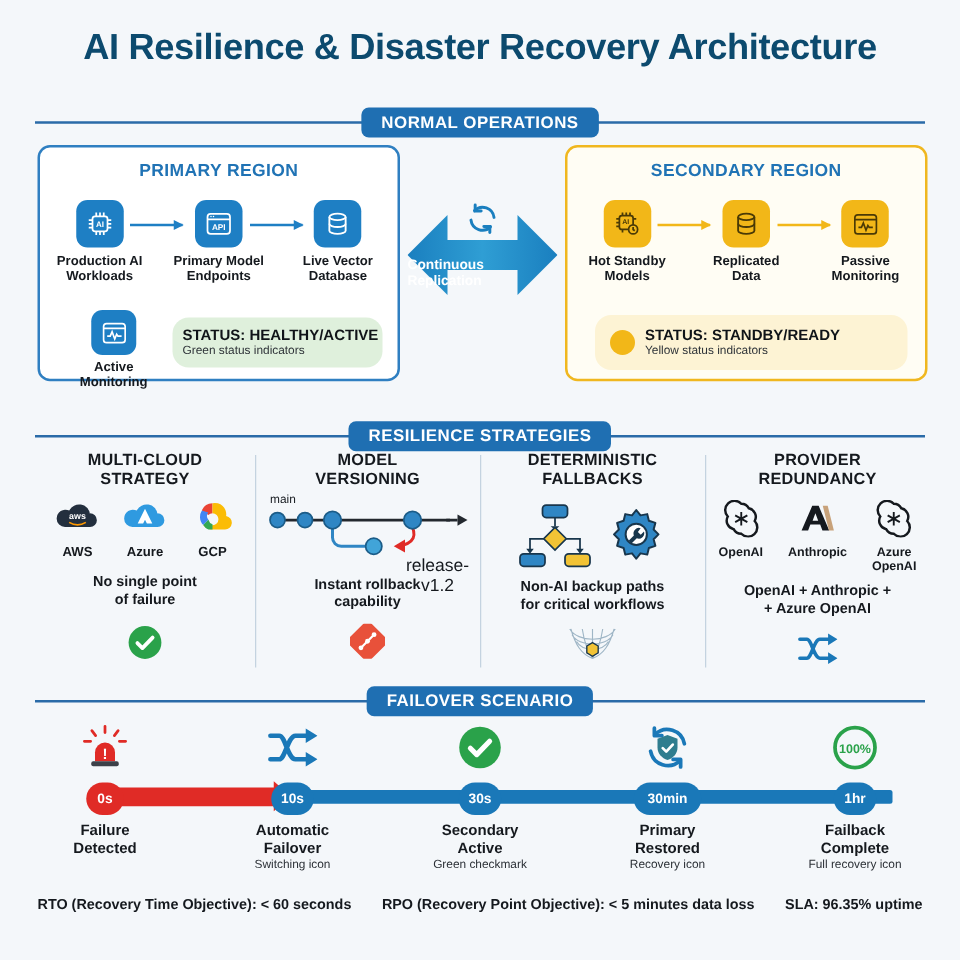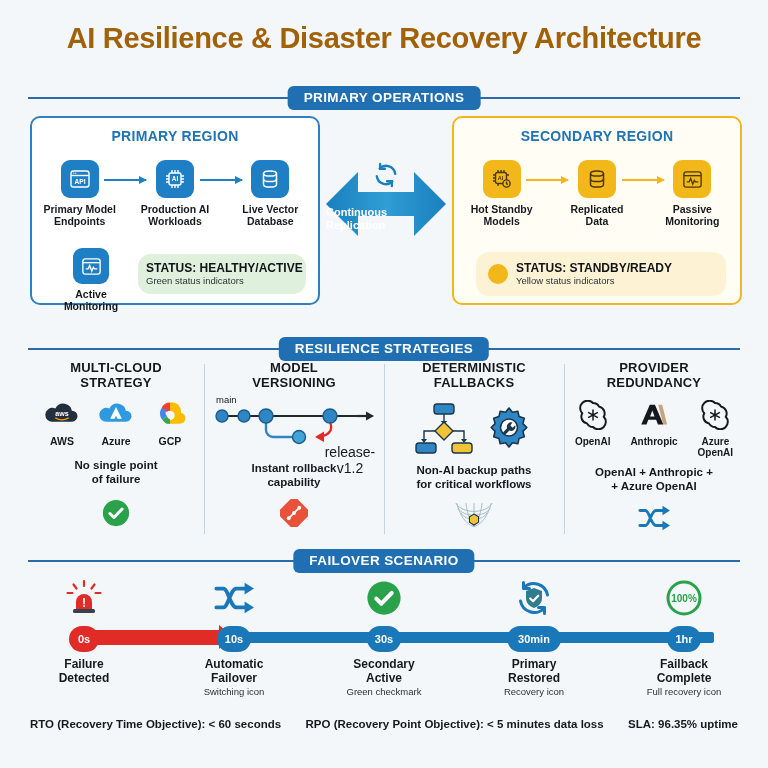--- a/index.html
+++ b/index.html
@@ -8,21 +8,21 @@
     background: #f4f7fa;
     font-family: "Liberation Sans", sans-serif;
     overflow: hidden;
   }
   .page { position: relative; width: 768px; height: 768px; background: #f4f7fa; }
 
   
   .title {
     position: absolute; left: 0; top: 22px; width: 768px;
     text-align: center;
-    font-size: 29px; font-weight: bold; color: #a16207;
+    font-size: 29px; font-weight: bold; color: #0c4a6e;
     letter-spacing: -0.3px;
   }
 
   
   .section-bar { position: absolute; left: 28px; width: 712px; height: 24px; }
   .section-bar .rule {
     position: absolute; top: 11px; left: 0; right: 0; height: 2px; background: #2a6ba8;
   }
   .section-bar .chip {
     position: absolute; left: 50%; transform: translateX(-50%); top: 0;
@@ -138,48 +138,48 @@
 </style>
 </head>
 <body>
 
 <div class="page">
 
   <div class="title">AI Resilience &amp; Disaster Recovery Architecture</div>
 
   <div class="section-bar" style="top:86px;">
     <div class="rule"></div>
-    <div class="chip">PRIMARY OPERATIONS</div>
+    <div class="chip">NORMAL OPERATIONS</div>
   </div>
 
   <div class="panel primary">
     <div class="panel-title">PRIMARY REGION</div>
 
     <div class="node-row">
+      <div class="node">
+        <div class="sq blue">
+          <svg width="24" height="24" viewBox="0 0 24 24" fill="none" stroke="#fff" stroke-width="1.4">
+            <rect x="6" y="6" width="12" height="12" rx="2"></rect>
+            <text x="12" y="14.4" font-size="6.4" fill="#fff" stroke="none" text-anchor="middle" font-family="Liberation Sans, sans-serif" font-weight="bold">AI</text>
+            <path d="M9 6V3M12 6V3M15 6V3M9 21v-3M12 21v-3M15 21v-3M6 9H3M6 12H3M6 15H3M21 9h-3M21 12h-3M21 15h-3"></path>
+          </svg>
+        </div>
+        <div class="lbl">Production AI<br>Workloads</div>
+      </div>
       <div class="node">
         <div class="sq blue">
           <svg width="24" height="24" viewBox="0 0 24 24" fill="none" stroke="#fff" stroke-width="1.4">
             <rect x="3" y="4" width="18" height="16" rx="2.5"></rect>
             <path d="M3 8.5h18"></path>
             <circle cx="5.8" cy="6.2" r="0.6" fill="#fff" stroke="none"></circle>
             <circle cx="7.8" cy="6.2" r="0.6" fill="#fff" stroke="none"></circle>
             <text x="12" y="16.8" font-size="6.6" fill="#fff" stroke="none" text-anchor="middle" font-family="Liberation Sans, sans-serif" font-weight="bold">API</text>
           </svg>
         </div>
         <div class="lbl">Primary Model<br>Endpoints</div>
-      </div>
-      <div class="node">
-        <div class="sq blue">
-          <svg width="24" height="24" viewBox="0 0 24 24" fill="none" stroke="#fff" stroke-width="1.4">
-            <rect x="6" y="6" width="12" height="12" rx="2"></rect>
-            <text x="12" y="14.4" font-size="6.4" fill="#fff" stroke="none" text-anchor="middle" font-family="Liberation Sans, sans-serif" font-weight="bold">AI</text>
-            <path d="M9 6V3M12 6V3M15 6V3M9 21v-3M12 21v-3M15 21v-3M6 9H3M6 12H3M6 15H3M21 9h-3M21 12h-3M21 15h-3"></path>
-          </svg>
-        </div>
-        <div class="lbl">Production AI<br>Workloads</div>
       </div>
       <div class="node">
         <div class="sq blue">
           <svg width="24" height="24" viewBox="0 0 24 24" fill="none" stroke="#fff" stroke-width="1.5">
             <ellipse cx="12" cy="6.5" rx="6.5" ry="2.6"></ellipse>
             <path d="M5.5 6.5v11c0 1.44 2.91 2.6 6.5 2.6s6.5-1.16 6.5-2.6v-11"></path>
             <path d="M5.5 12c0 1.44 2.91 2.6 6.5 2.6s6.5-1.16 6.5-2.6"></path>
           </svg>
         </div>
         <div class="lbl">Live Vector<br>Database</div>

